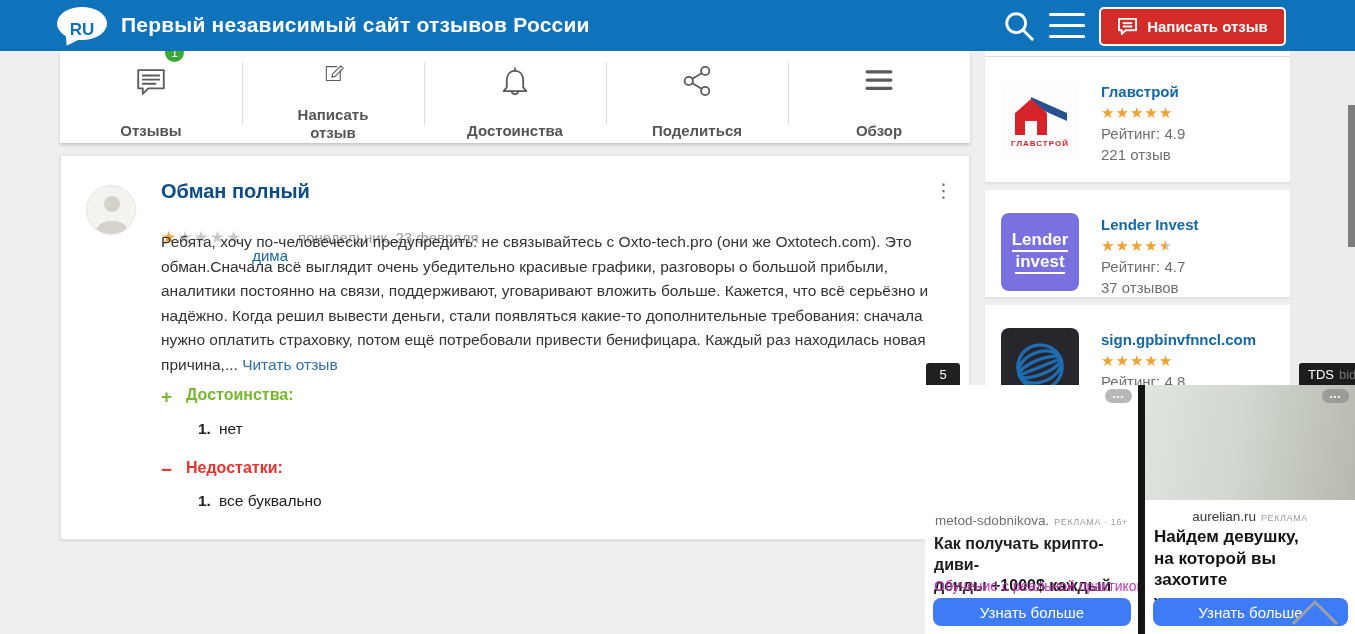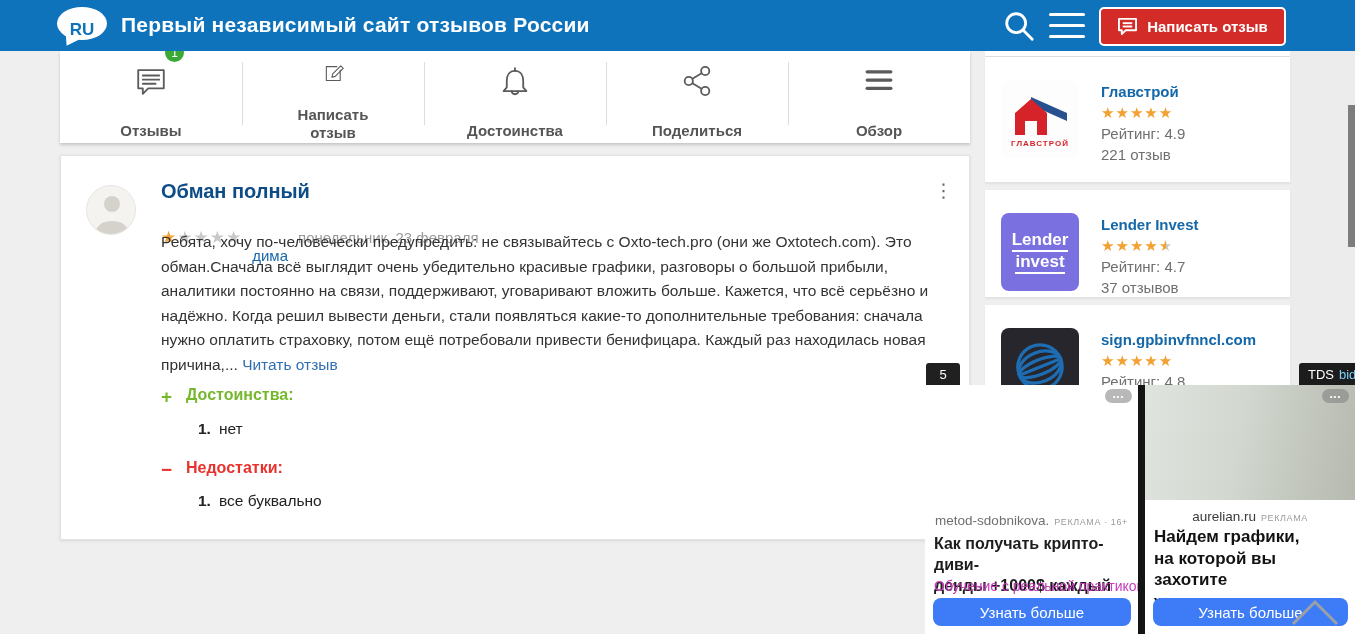--- a/index.html
+++ b/index.html
@@ -133,21 +133,21 @@
   .badge5 {
     position:absolute; left:926px; top:363px; width:34px; height:22px;
     background:#202020; color:#fff; border-radius:3px 3px 0 0;
     display:flex; align-items:center; justify-content:center; font-size:13px; z-index:62;
   }
   .tds-badge {
     position:absolute; left:1299px; top:363px; height:22px; padding:0 9px;
     background:#1c1c1c; color:#fff; border-radius:3px 0 0 0;
     display:flex; align-items:center; gap:5px; font-size:13px; z-index:62;
   }
-  .tds-badge .bid { color:#7dd3fc; }
+  .tds-badge .bid { color:#737373; }
   .ad-left {
     position:absolute; left:925px; top:385px; width:213px; height:249px;
     background:#fff; z-index:60; overflow:hidden;
   }
   .ad-divider { position:absolute; left:1138px; top:385px; width:7px; height:249px; background:#141414; z-index:61; }
   .ad-right {
     position:absolute; left:1145px; top:385px; width:210px; height:249px;
     background:#fff; z-index:60; overflow:hidden;
   }
   .ad-img-right {
@@ -361,21 +361,21 @@
 
 <div class="ad-divider"></div>
 
 <div class="ad-right">
   <div class="ad-img-right"></div>
   <div class="dots-pill">•••</div>
   <div class="ad-meta">
     <span>aurelian.ru</span><span class="adv">РЕКЛАМА</span>
   </div>
   <div class="ad-headline">
-    <div>Найдем графики,</div>
+    <div>Найдем девушку,</div>
     <div>на которой вы захотите</div>
     <div>жениться.</div>
   </div>
   <svg class="chev" viewBox="0 0 52 32">
     <polyline points="4,28 26,6 48,28" fill="none" stroke="#9aa0a6" stroke-width="3"></polyline>
   </svg>
   <div class="ad-cta">Узнать больше</div>
 </div>
 
 </body></html>

